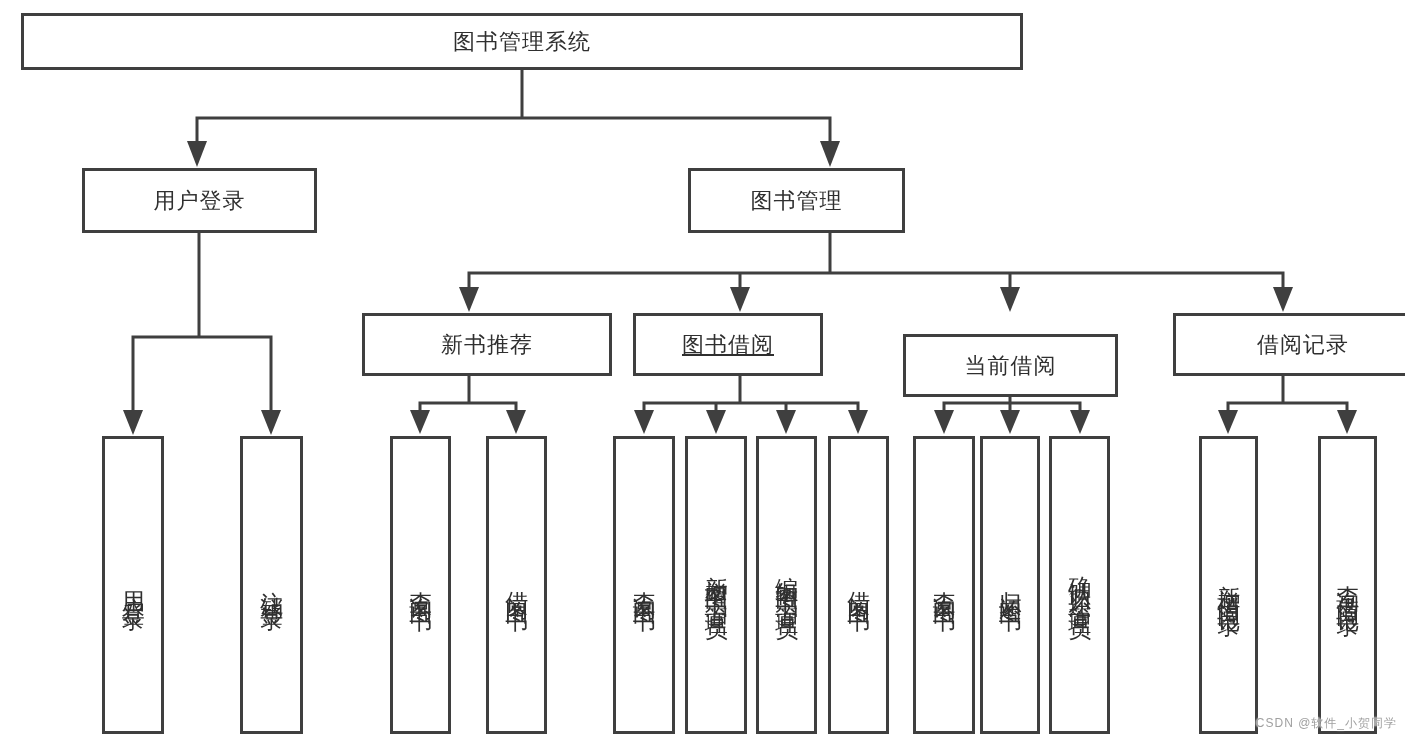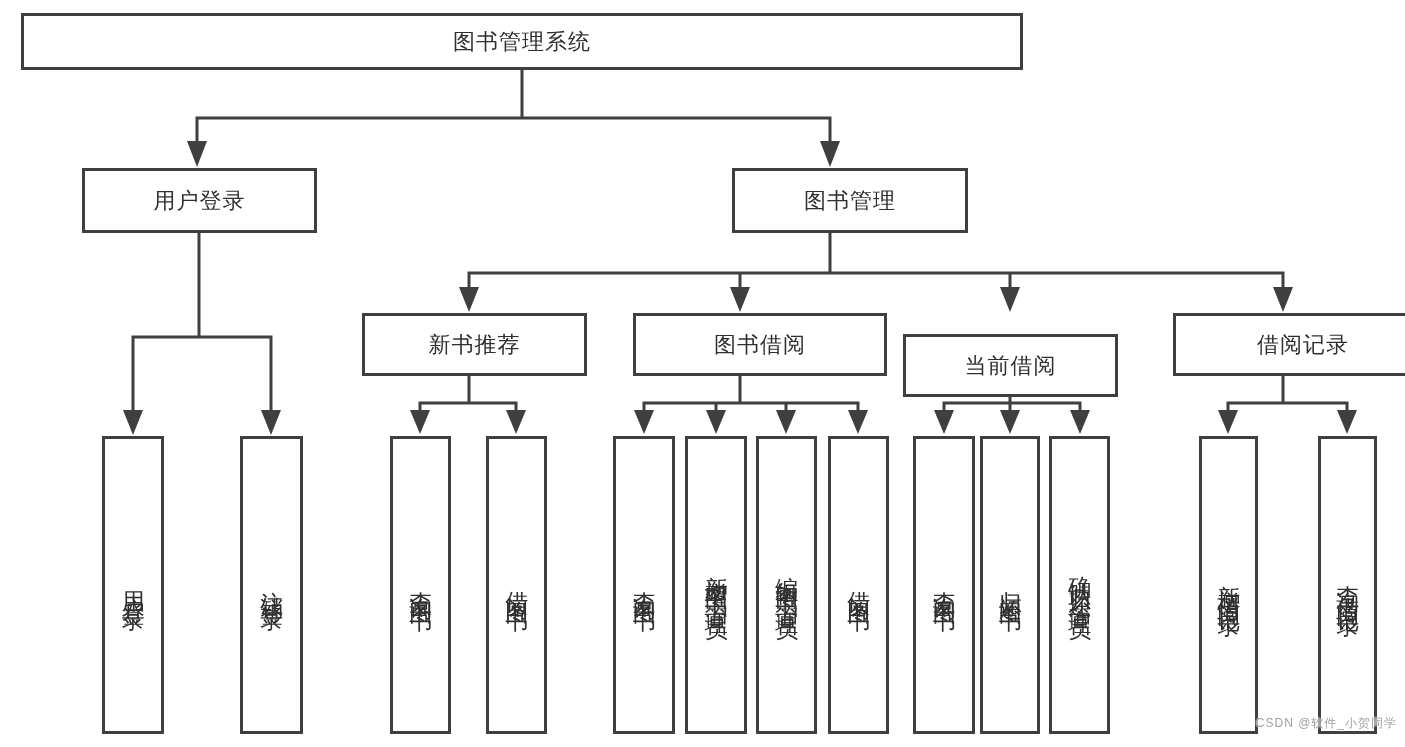--- a/index.html
+++ b/index.html
@@ -100,28 +100,28 @@
     <polygon points="1337,410 1357,410 1347,434"></polygon>
   </svg>
 
   <div class="node node-root" style="left:21px;top:13px;width:1002px;height:57px;">
     <span class="h-label">图书管理系统</span>
   </div>
 
   <div class="node" style="left:82px;top:168px;width:235px;height:65px;">
     <span class="h-label">用户登录</span>
   </div>
-  <div class="node" style="left:732px;top:168px;width:236px;height:65px;">
+  <div class="node" style="left:688px;top:168px;width:217px;height:65px;">
     <span class="h-label">图书管理</span>
   </div>
 
-  <div class="node" style="left:362px;top:313px;width:225px;height:63px;">
+  <div class="node" style="left:362px;top:313px;width:250px;height:63px;">
     <span class="h-label">新书推荐</span>
   </div>
-  <div class="node" style="left:633px;top:313px;width:254px;height:63px;">
+  <div class="node" style="left:633px;top:313px;width:190px;height:63px;text-decoration:underline;">
     <span class="h-label">图书借阅</span>
   </div>
   <div class="node" style="left:903px;top:313px;width:215px;height:63px;margin-top:21px;">
     <span class="h-label">当前借阅</span>
   </div>
   <div class="node" style="left:1173px;top:313px;width:260px;height:63px;">
     <span class="h-label">借阅记录</span>
   </div>
 
   <div class="node" style="left:102px;top:436px;width:62px;height:298px;">

